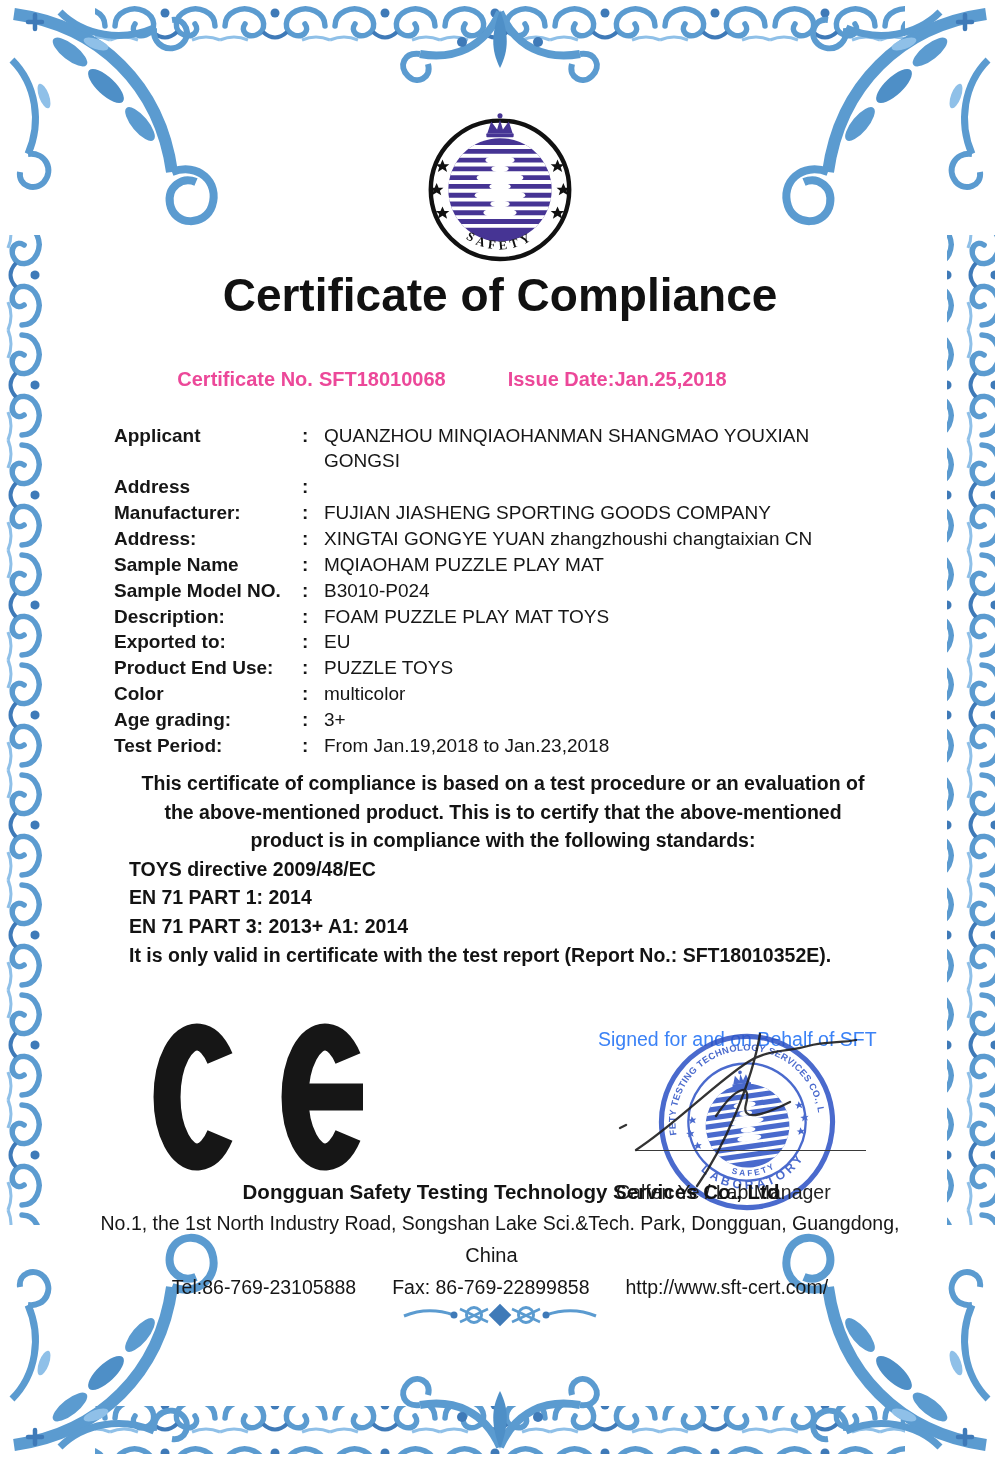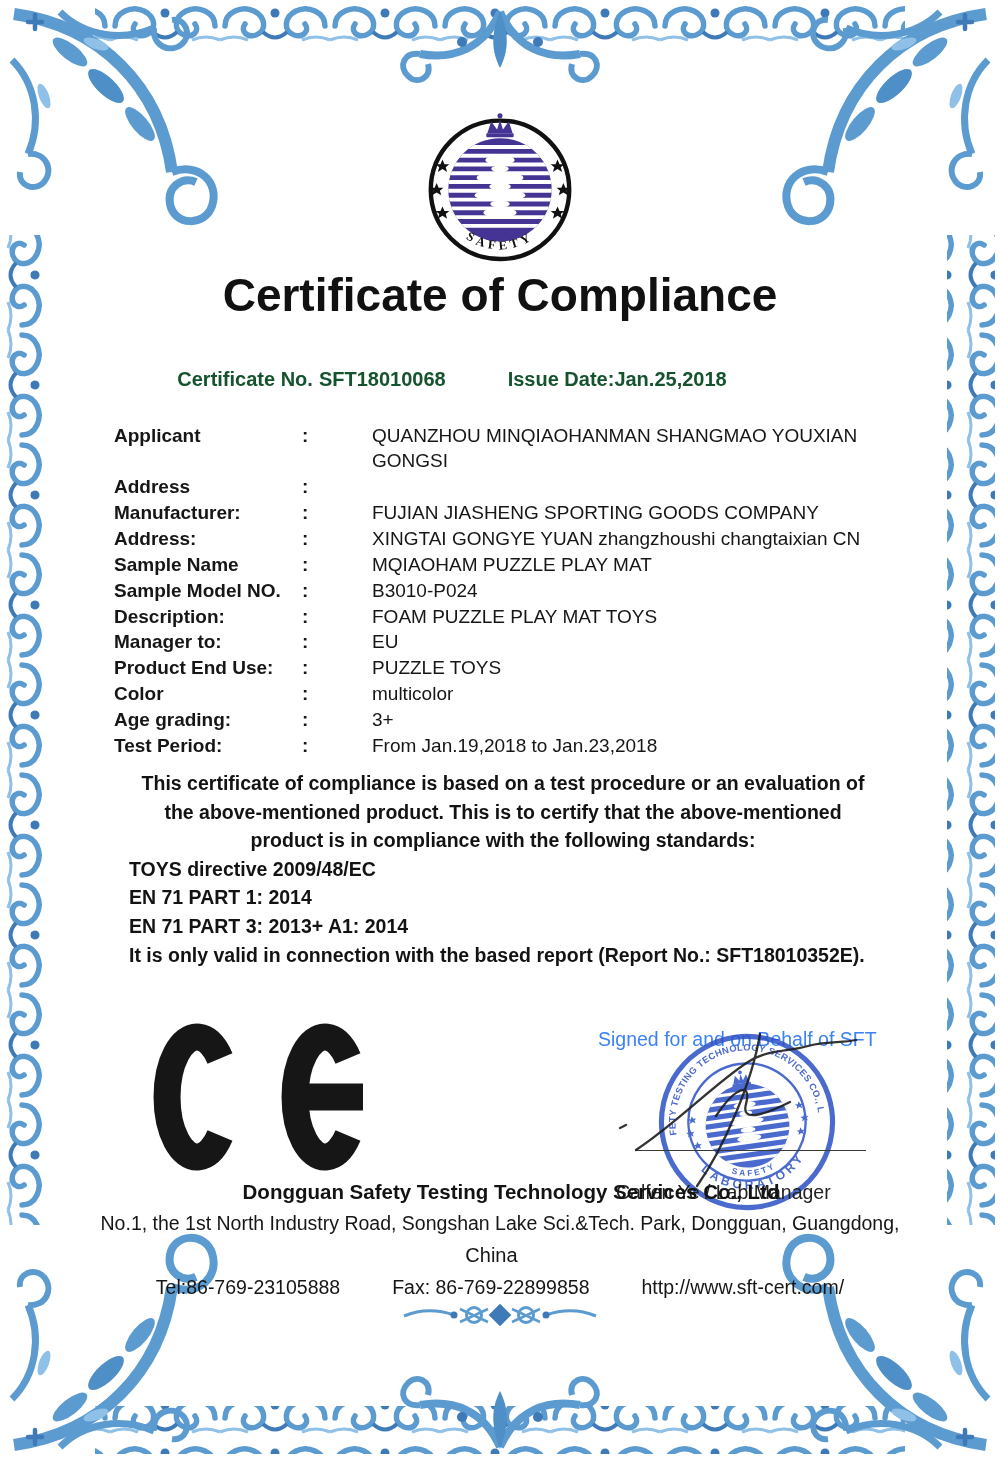--- a/index.html
+++ b/index.html
@@ -12,30 +12,30 @@
   .content{position:absolute;inset:0;z-index:1;}
 
   .logo{position:absolute;left:422px;top:104px;width:156px;height:158px;}
 
   .title{
     position:absolute;left:0;top:268px;width:1000px;margin:0;
     text-align:center;font-size:46px;font-weight:bold;letter-spacing:0px;color:#111;
   }
   .certline{
     position:absolute;left:0;top:368px;width:904px;display:flex;
-    justify-content:center;gap:62px;font-size:20px;font-weight:bold;color:#14532d;
+    justify-content:center;gap:62px;font-size:20px;font-weight:bold;color:#ec4899;
   }
   .certline .pair span{display:inline-block;}
   .certline .lbl{margin-right:6px;}
 
   .fields{position:absolute;left:114px;top:424px;width:776px;font-size:19px;}
   .frow{display:flex;line-height:24.6px;margin-bottom:1.4px;}
   .flabel{width:188px;font-weight:bold;flex:none;}
   .fcolon{width:22px;flex:none;font-weight:bold;text-align:left;}
-  .fvalue{width:560px;margin-left:48px;}
+  .fvalue{width:560px;}
 
   .statement{
     position:absolute;left:129px;top:769px;width:748px;
     font-size:19.5px;font-weight:bold;line-height:28.6px;color:#131313;
   }
   .statement p{margin:0;text-align:center;}
 
   .ce{position:absolute;left:152px;top:1022px;}
 
   .signedfor{position:absolute;left:598px;top:1028px;font-size:19.5px;color:#3b82f6;}
@@ -43,21 +43,21 @@
   .stamp{position:absolute;left:654px;top:1029px;opacity:.86;}
 
   .sigline{position:absolute;left:636px;top:1150px;width:230px;border-top:1.6px solid #3a3a3a;}
   .signer{position:absolute;left:616px;top:1158px;width:270px;font-size:19.5px;color:#222;margin-top:23px;}
 
   .footer-company{position:absolute;left:0;top:1180px;width:1000px;text-align:center;
     font-size:20.5px;font-weight:bold;color:#131313;padding-left:11px;}
   .footer-addr1{position:absolute;left:0;top:1212px;width:1000px;text-align:center;font-size:19.5px;}
   .footer-addr2{position:absolute;left:0;top:1244px;width:983px;text-align:center;font-size:20px;}
   .footer-contact{position:absolute;left:0;top:1276px;width:1000px;display:flex;
-    justify-content:center;gap:52px;font-size:19.5px;}
+    justify-content:center;gap:36px;font-size:19.5px;}
 
   .divider{position:absolute;left:402px;top:1301px;}
 </style>
 </head>
 <body>
 
 <div class="page">
 
   <svg class="frame" width="1000" height="1459" viewBox="0 0 1000 1459" aria-hidden="true">
     <defs>
@@ -205,21 +205,21 @@
         <span class="flabel">Sample Model NO.</span>
           <span class="fcolon">:</span>
           <span class="fvalue">B3010-P024</span>
       </div>
       <div class="frow">
         <span class="flabel">Description:</span>
           <span class="fcolon">:</span>
           <span class="fvalue">FOAM PUZZLE PLAY MAT TOYS</span>
       </div>
       <div class="frow">
-        <span class="flabel">Manager to:</span>
+        <span class="flabel">Exported to:</span>
           <span class="fcolon">:</span>
           <span class="fvalue">EU</span>
       </div>
       <div class="frow">
         <span class="flabel">Product End Use:</span>
           <span class="fcolon">:</span>
           <span class="fvalue">PUZZLE TOYS</span>
       </div>
       <div class="frow">
         <span class="flabel">Color</span>
@@ -236,21 +236,21 @@
           <span class="fcolon">:</span>
           <span class="fvalue">From Jan.19,2018 to Jan.23,2018</span>
       </div>
     </div>
 
     <div class="statement">
       <p>This certificate of compliance is based on a test procedure or an evaluation of the above-mentioned product. This is to certify that the above-mentioned product is in compliance with the following standards:</p>
       <div>TOYS directive 2009/48/EC</div>
       <div>EN 71 PART 1: 2014</div>
       <div>EN 71 PART 3: 2013+ A1: 2014</div>
-      <div>It is only valid in connection with the based report (Report No.: SFT18010352E).</div>
+      <div>It is only valid in certificate with the test report (Report No.: SFT18010352E).</div>
     </div>
 
     <svg class="ce" width="218" height="150" viewBox="0 0 218 150" role="img" aria-label="CE">
       <path d="M68,36.4 A30,60 0 1 0 68,113.6" fill="none" stroke="#161616" stroke-width="27"></path>
       <path d="M196,36.4 A30,60 0 1 0 196,113.6" fill="none" stroke="#161616" stroke-width="27"></path>
       <rect x="156" y="61.5" width="55" height="27" fill="#161616"></rect>
     </svg>
 
     <div class="signedfor">Signed for and on Behalf of SFT</div>
 

